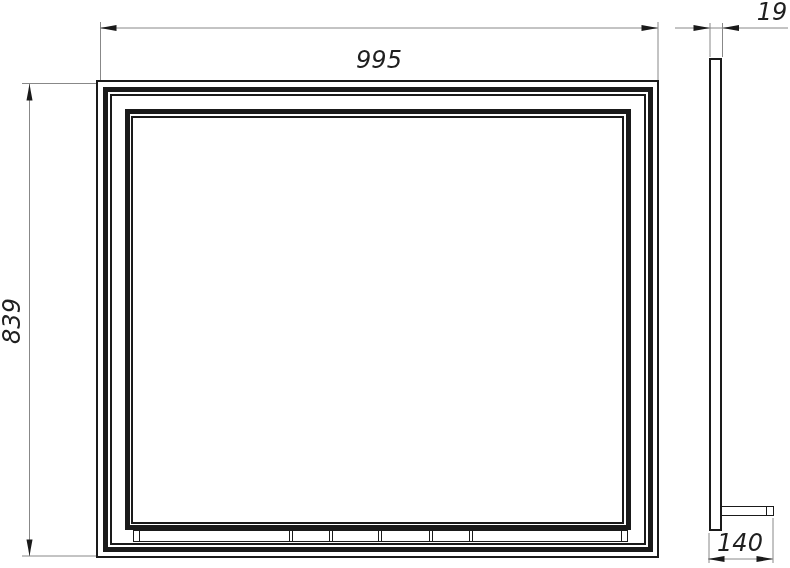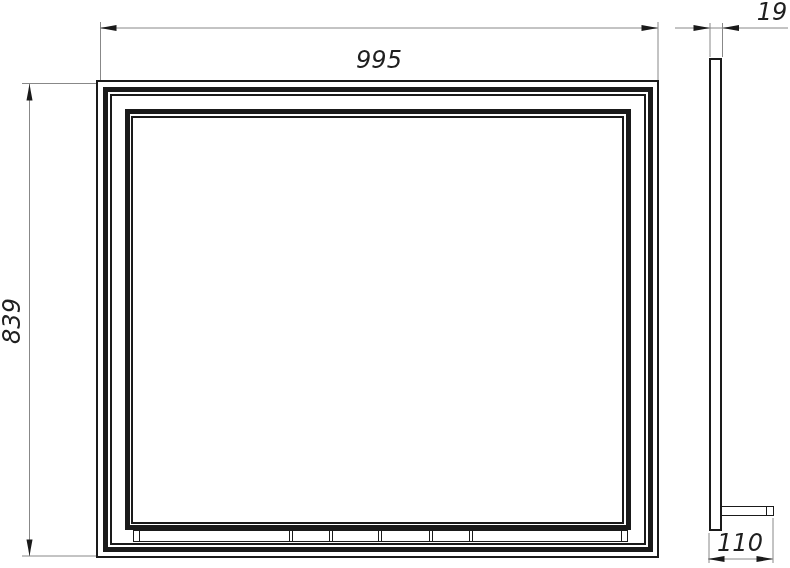--- a/index.html
+++ b/index.html
@@ -105,15 +105,15 @@
     <g>
       <path class="xline" d="M709 533 V563 M773 518 V563 M708 559 H773"></path>
       <polygon class="arrow" points="708,559 724.5,556 724.5,562"></polygon>
       <polygon class="arrow" points="773,559 756.5,556 756.5,562"></polygon>
     </g>
   </svg>
 
   <div class="dim-label" id="lbl-width">995</div>
   <div class="dim-label" id="lbl-height">839</div>
   <div class="dim-label" id="lbl-depth">19</div>
-  <div class="dim-label" id="lbl-shelf">110</div>
+  <div class="dim-label" id="lbl-shelf">140</div>
 
 </div>
 
 </body></html>

